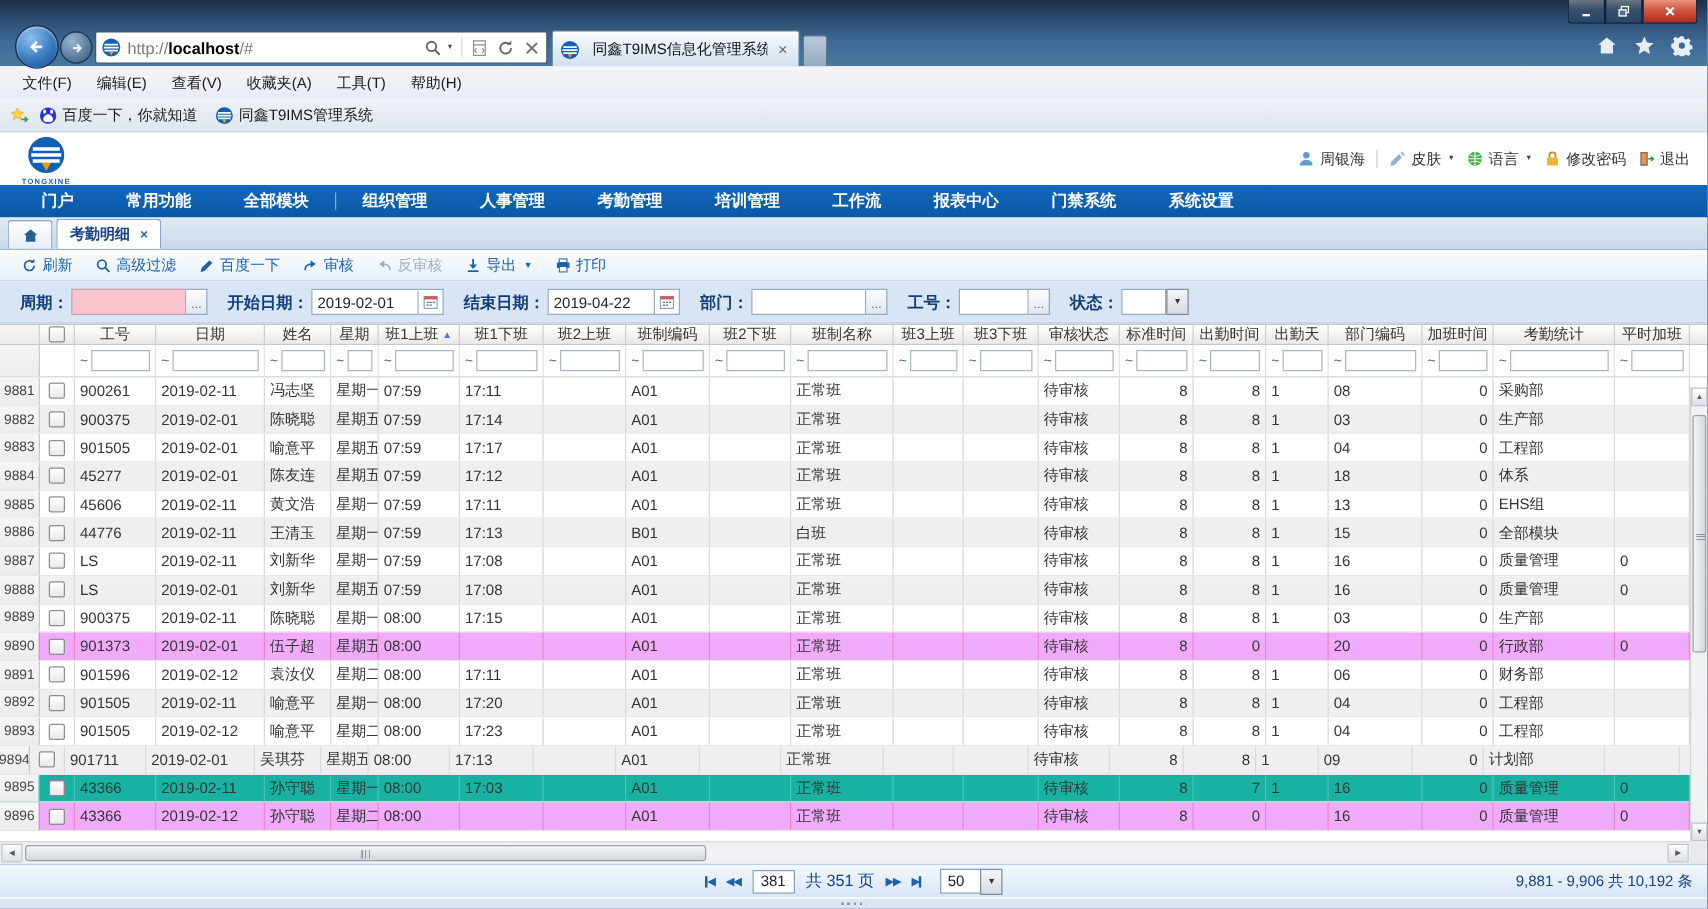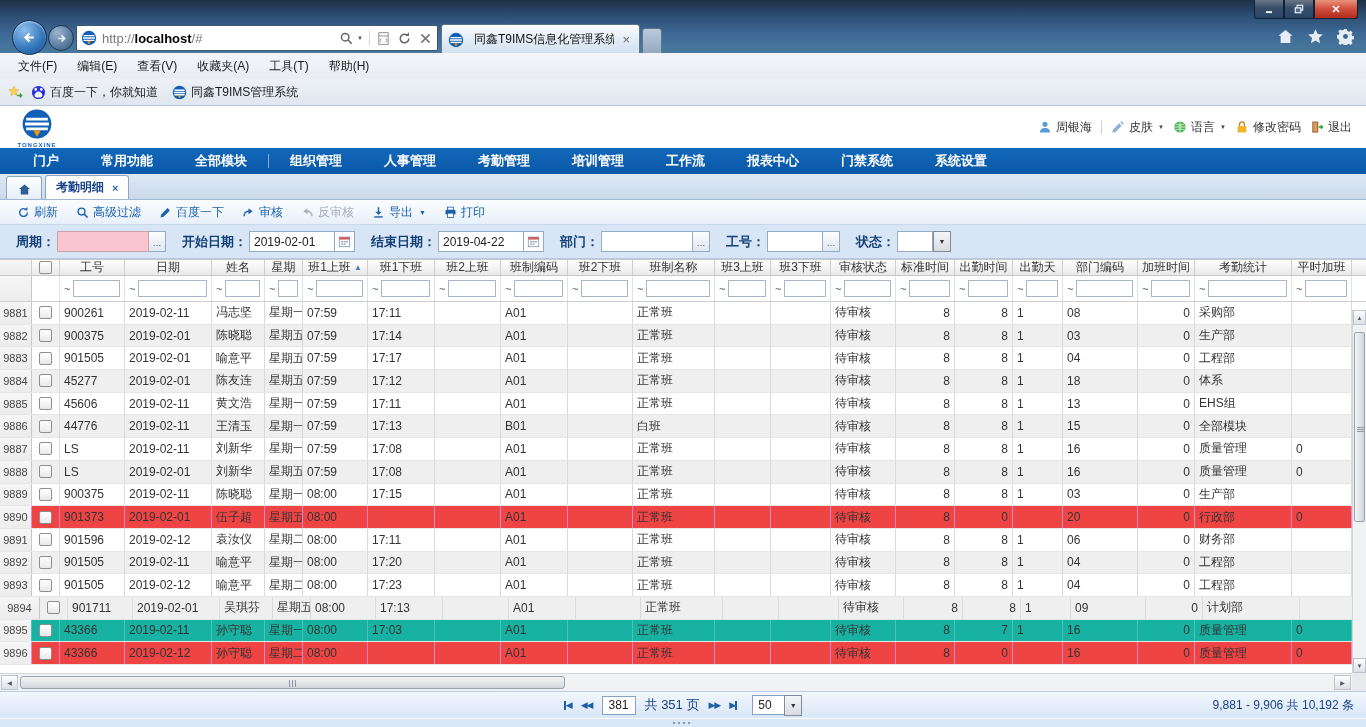--- a/index.html
+++ b/index.html
@@ -128,21 +128,21 @@
   .sortarrow{font-size:8px;color:#4a7fc1;}
   .gfilter{display:flex;height:26px;background:#fff;border-bottom:1px solid #cfcfcf;}
   .gf-cell{border-right:1px solid #e2e2e2;display:flex;align-items:center;gap:3px;padding-left:4px;
     overflow:hidden;flex:0 0 auto;}
   .gf-cell.rnf{background:linear-gradient(#f6f6f6,#ececec);border-right:1px solid #c8c8c8;}
   .tilde{font-size:11px;color:#555;}
   .gf-input{height:17px;border:1px solid #a9b8c8;background:#fff;flex:1;min-width:4px;margin-right:4px;font-size:11px;}
   .gbody{position:relative;height:363px;overflow:hidden;}
   .grow{display:flex;height:22.7px;background:#fff;border-bottom:1px solid #e6e6e6;}
   .grow.alt{background:#efefef;}
-  .grow.pink{background:#ef4444;}
+  .grow.pink{background:#f0abfc;}
   .grow.teal{background:#17b2a2;}
   .grow.pink .gcell{border-right-color:#ef86c3;border-bottom:none;}
   .grow.teal .gcell{border-right-color:#49c3b5;border-bottom:none;}
   .gcell{border-right:1px solid #d9d9d9;font-size:12px;color:#333;display:flex;align-items:center;
     padding:0 4px;overflow:hidden;white-space:nowrap;flex:0 0 auto;}
   .gcell.num{justify-content:flex-end;}
   .gcell.rownum{background:linear-gradient(#f6f6f6,#ececec);border-right:1px solid #c8c8c8;
     justify-content:center;font-size:11px;color:#444;padding:0 2px;}
   .cbcell{justify-content:center;padding:0;}
   .cb{width:13px;height:13px;border:1px solid #8e8e8e;border-radius:2px;
@@ -1007,21 +1007,21 @@
           <div class="gcell" style="width: 65px;">待审核</div>
           <div class="gcell num" style="width: 59px;">8</div>
           <div class="gcell num" style="width: 58px;">8</div>
           <div class="gcell" style="width: 50px;">1</div>
           <div class="gcell" style="width: 75px;">04</div>
           <div class="gcell num" style="width: 57px;">0</div>
           <div class="gcell" style="width: 97px;">工程部</div>
           <div class="gcell" style="width: 60px;"></div>
         </div>
         <div class="grow alt">
-          <div class="gcell rownum" style="width: 40px;">9894</div>
+          <div class="gcell rownum" style="width: 24px;">9894</div>
           <div class="gcell cbcell" style="width: 28px;">
             <span class="cb"></span>
           </div>
           <div class="gcell" style="width: 65px;">901711</div>
           <div class="gcell" style="width: 87px;">2019-02-01</div>
           <div class="gcell" style="width: 53px;">吴琪芬</div>
           <div class="gcell" style="width: 38px;">星期五</div>
           <div class="gcell" style="width: 65px;">08:00</div>
           <div class="gcell" style="width: 67px;">17:13</div>
           <div class="gcell" style="width: 66px;"></div>

